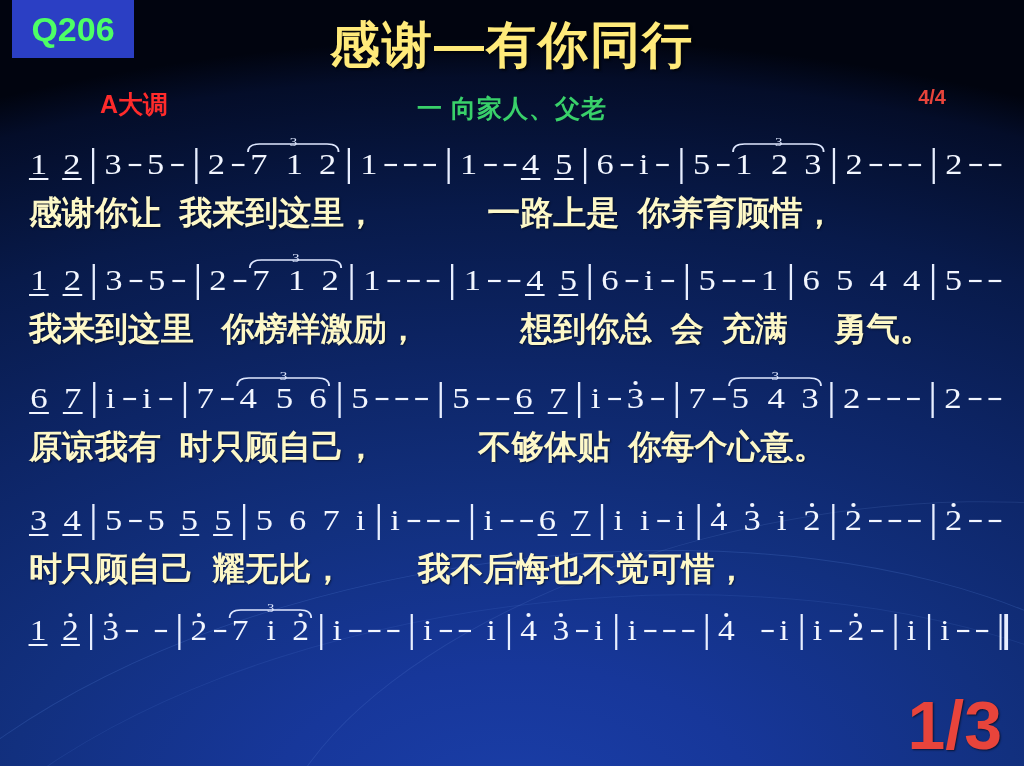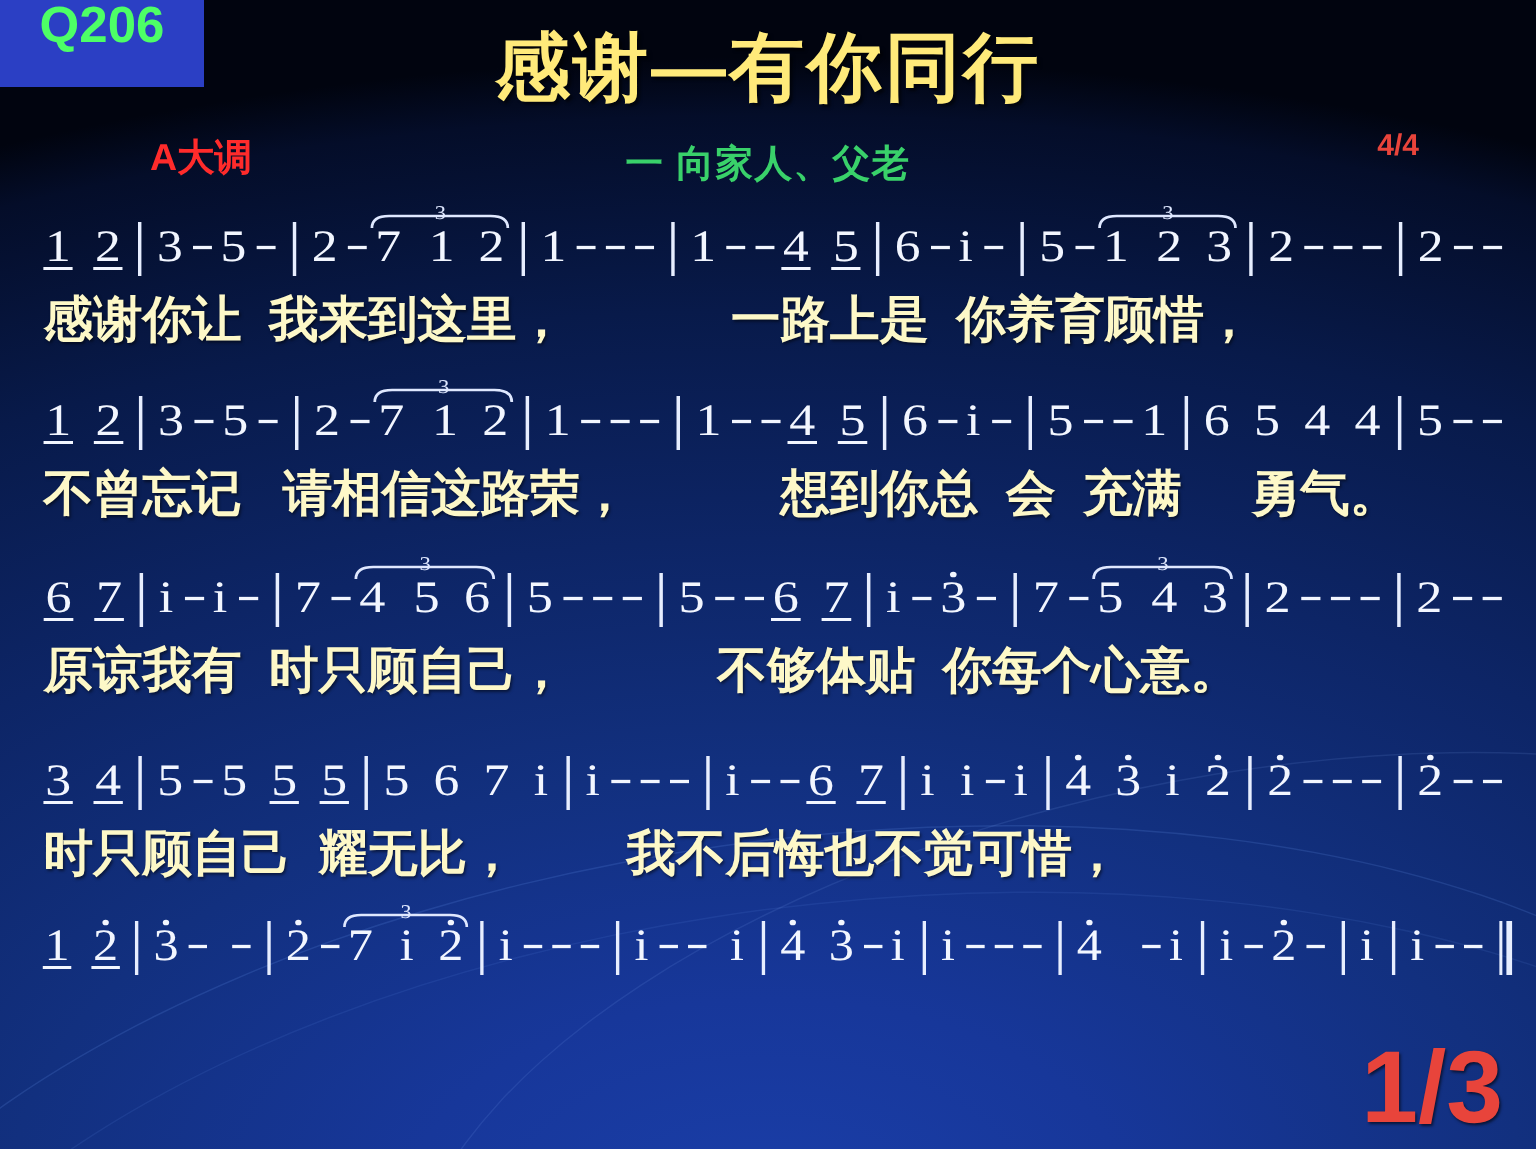--- a/index.html
+++ b/index.html
@@ -25,26 +25,27 @@
     border: 1px solid rgba(120,170,255,0.16);
     width: 1400px;
     height: 700px;
   }
   .swoosh.s1 { left: -170px; top: 560px; transform: rotate(-8deg); }
   .swoosh.s2 { left: -120px; top: 600px; transform: rotate(-6deg); border-color: rgba(120,170,255,0.10); }
   .swoosh.s3 { left: 260px; top: 520px; width: 1100px; height: 520px; transform: rotate(-12deg); border-color: rgba(140,185,255,0.12);}
 
   #code-badge {
     position: absolute;
-    left: 0px;
+    left: 12px;
     top: 0px;
-    width: 136px;
+    width: 122px;
     height: 58px;
     background: #2b3fc4;
     display: flex;
+    align-items: center;
     justify-content: center;
   }
   #code-badge span {
     color: #4dff66;
     font-family: "Liberation Sans", sans-serif;
     font-weight: bold;
     font-size: 34px;
     letter-spacing: 0px;
     line-height: 1;
   }
@@ -257,21 +258,21 @@
             <text x="682" y="38" fill="#f2f6ff" font-family="&quot;Liberation Serif&quot;, serif" font-size="30">6</text>
             <text x="711" y="38" fill="#f2f6ff" font-family="&quot;Liberation Serif&quot;, serif" font-size="30">5</text>
             <text x="740" y="38" fill="#f2f6ff" font-family="&quot;Liberation Serif&quot;, serif" font-size="30">4</text>
             <text x="769" y="38" fill="#f2f6ff" font-family="&quot;Liberation Serif&quot;, serif" font-size="30">4</text>
             <line x1="795" y1="12" x2="795" y2="48" stroke="#e7eeff" stroke-width="2"></line>
             <text x="805" y="38" fill="#f2f6ff" font-family="&quot;Liberation Serif&quot;, serif" font-size="30">5</text>
             <line x1="826" y1="29" x2="837" y2="29" stroke="#f2f6ff" stroke-width="2.2"></line>
             <line x1="843" y1="29" x2="854" y2="29" stroke="#f2f6ff" stroke-width="2.2"></line>
           </g>
         </svg></div>
-    <div class="lyrics-row">不曾忘记   请相信这路荣，           想到你总  会  充满     勇气。</div>
+    <div class="lyrics-row">我来到这里   你榜样激励，           想到你总  会  充满     勇气。</div>
   </div>
 
   <div class="stanza" style="top:370px">
     <div class="notes-row"><svg width="1010" height="52" viewBox="0 0 1010 52" style="display: block;">
           <g transform="scale(1.1628,1)">
             <text x="14" y="38" fill="#f2f6ff" font-family="&quot;Liberation Serif&quot;, serif" font-size="30">6</text>
             <line x1="13" y1="43" x2="30" y2="43" stroke="#f2f6ff" stroke-width="2"></line>
             <text x="43" y="38" fill="#f2f6ff" font-family="&quot;Liberation Serif&quot;, serif" font-size="30">7</text>
             <line x1="42" y1="43" x2="59" y2="43" stroke="#f2f6ff" stroke-width="2"></line>
             <line x1="69" y1="12" x2="69" y2="48" stroke="#e7eeff" stroke-width="2"></line>

